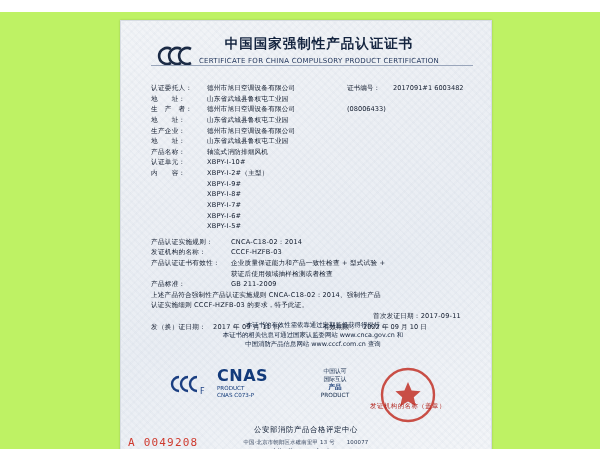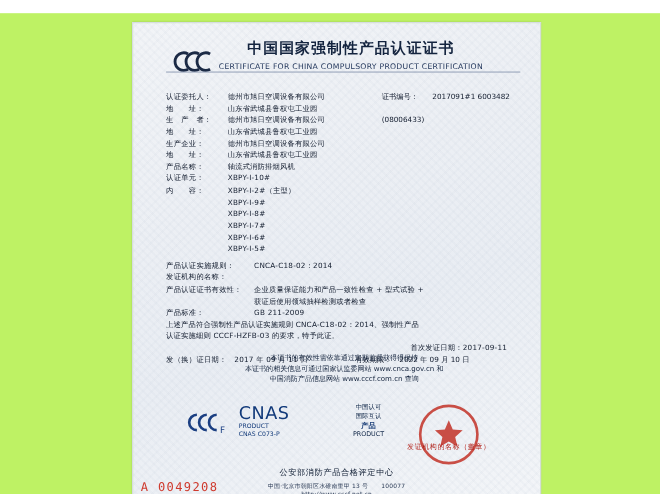--- a/index.html
+++ b/index.html
@@ -157,21 +157,21 @@
   }
   .cnas {
     position: absolute;
     left: 66px;
     top: 2px;
     width: 84px;
     text-align: left;
   }
   .cnas .cnas-word {
     font-family: "DejaVu Sans", "Liberation Sans", sans-serif;
-    font-weight: 400;
+    font-weight: 700;
     font-size: 16px;
     color: #123a7a;
     letter-spacing: 0.5px;
     line-height: 1;
   }
   .cnas .cnas-sub {
     font-size: 5.6px;
     color: #123a7a;
     margin-top: 1px;
     line-height: 1.25;
@@ -334,20 +334,21 @@
         </div>
 
         <div style="height:5px"></div>
 
         <div class="row">
           <div class="lbl" style="flex:0 0 80px;width:80px;">产品认证实施规则：</div>
           <div class="val">CNCA-C18-02：2014</div>
         </div>
         <div class="row">
           <div class="lbl" style="flex:0 0 80px;width:80px;">发证机构的名称：</div>
+          <div class="val">CCCF-HZFB-03</div>
         </div>
         <div class="row">
           <div class="lbl" style="flex:0 0 80px;width:80px;">产品认证证书有效性：</div>
           <div class="val">企业质量保证能力和产品一致性检查 + 型式试验 +</div>
         </div>
         <div class="row">
           <div class="lbl" style="flex:0 0 80px;width:80px;"></div>
           <div class="val">获证后使用领域抽样检测或者检查</div>
         </div>
         <div class="row">

